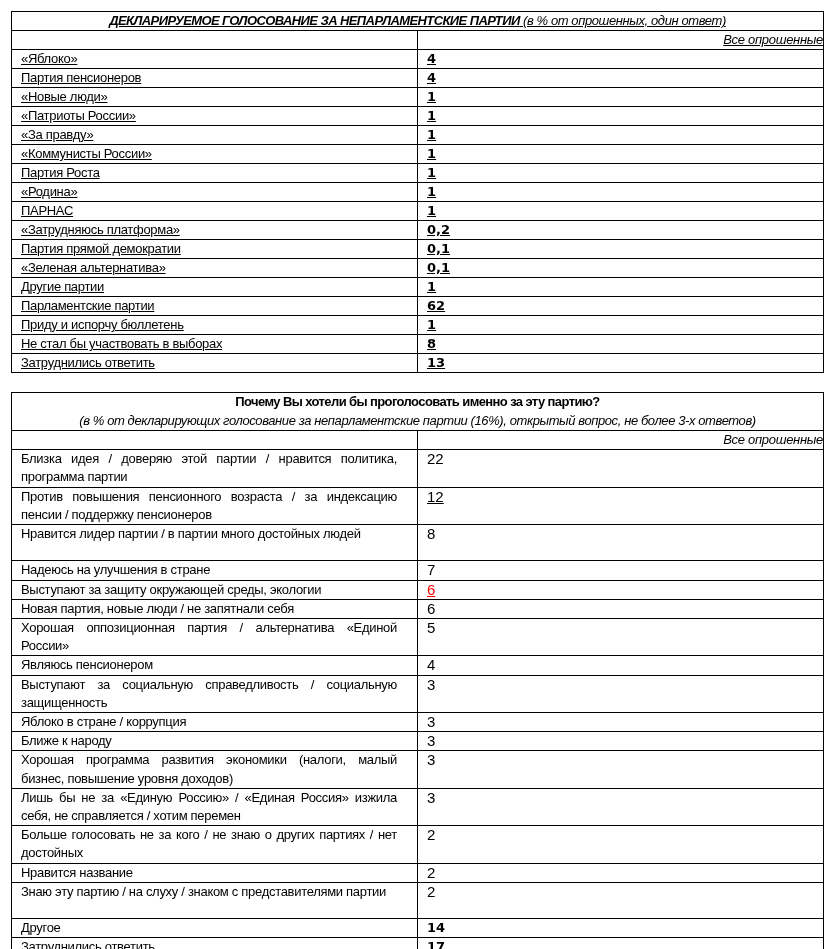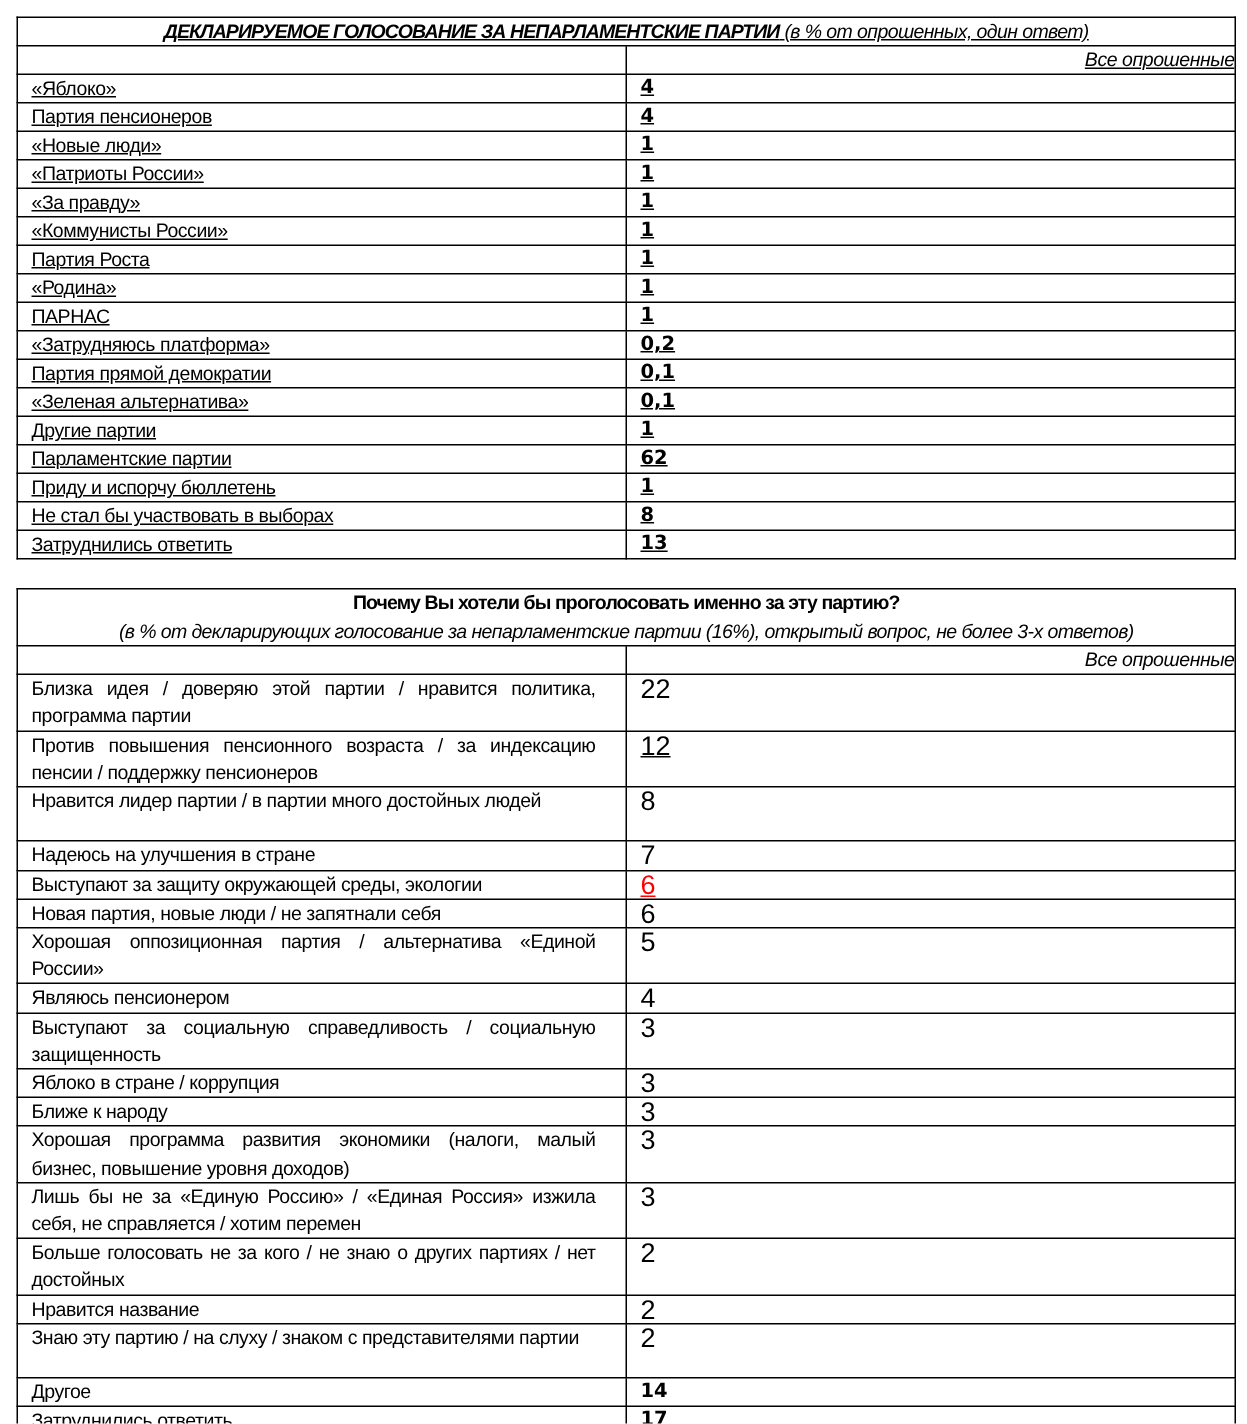--- a/index.html
+++ b/index.html
@@ -15,21 +15,21 @@
   #t1 td { height: 17.6px; line-height: 18px; text-decoration: underline; }
   #t2 { top: 392px; }
   #t2 td { line-height: 18.2px; }
   td.title { text-align: center; padding: 0; white-space: nowrap; }
   .title-bold { font-weight: bold; font-style: italic; letter-spacing: -0.6px; }
   .title-note { font-style: italic; letter-spacing: -0.4px; }
   .t2-title { font-weight: bold; letter-spacing: -0.6px; display: block; }
   .t2-note { font-style: italic; letter-spacing: -0.4px; display: block; }
   .colhead { font-style: italic; text-align: right; }
   .val-bold { font-weight: bold; font-family: "DejaVu Sans", sans-serif; font-size: 13px; letter-spacing: 0; }
-  .val { font-family: "Liberation Sans", sans-serif; font-size: 18px; letter-spacing: 0; }
+  .val { font-family: "Liberation Sans", sans-serif; font-size: 15px; letter-spacing: 0; }
   .val-red { color: #ff0000; text-decoration: underline; }
   .wrap { white-space: normal; padding-right: 20px; text-align: justify; text-align-last: left; }
   .two { height: 36.4px; }
   .one { height: 18.2px; }
 </style>
 </head>
 <body>
 
 <table id="t1">
   <colgroup>

